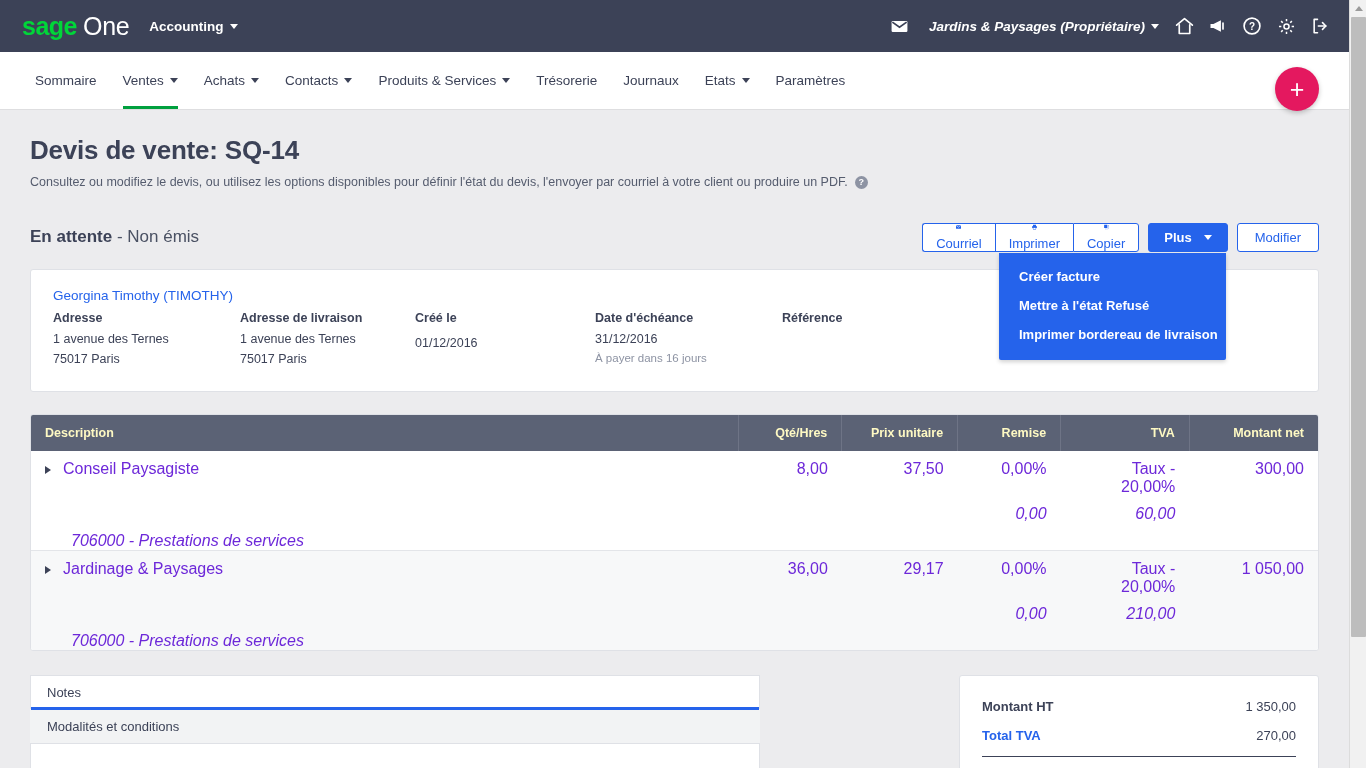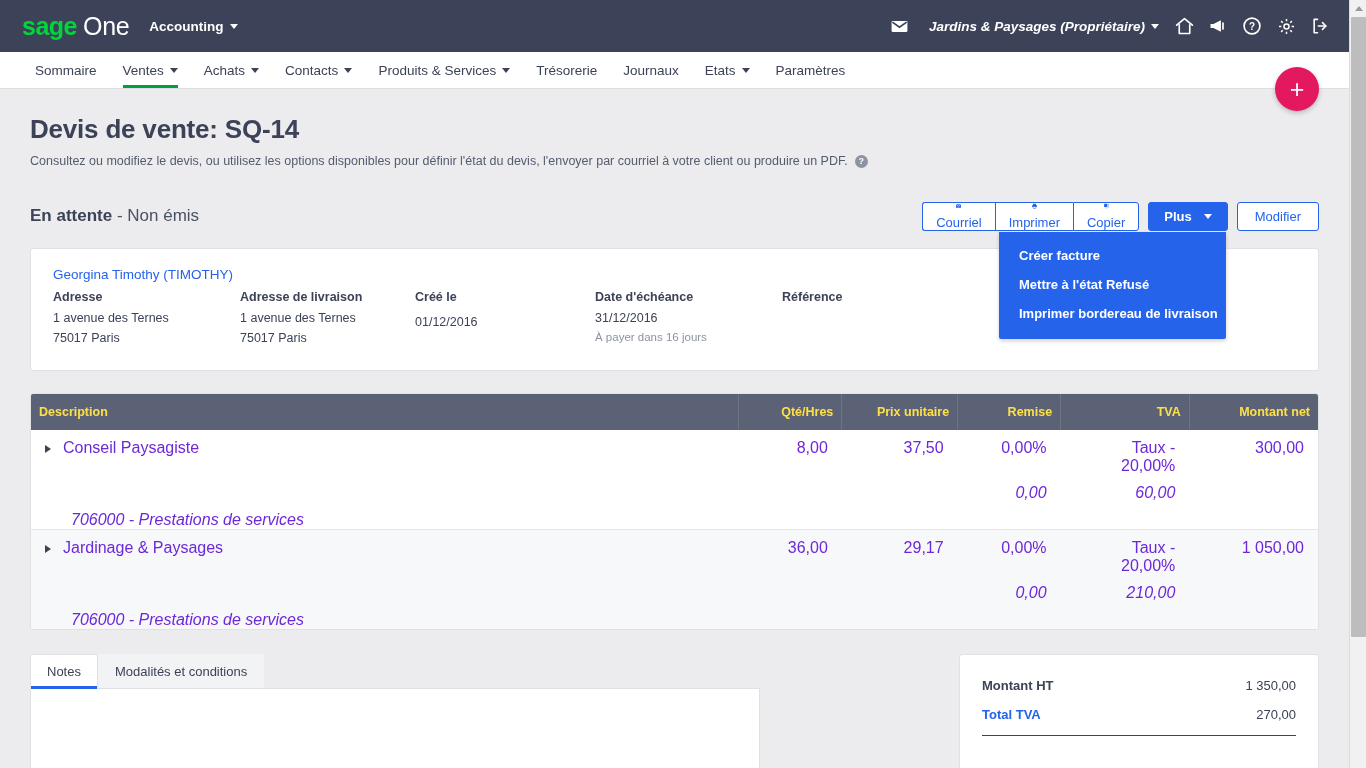--- a/index.html
+++ b/index.html
@@ -36,21 +36,21 @@
     width: 34px; height: 34px; display: flex; align-items: center; justify-content: center;
     cursor: pointer; color: #fff;
   }
   .tb-user {
     font-size: 13.5px; font-weight: bold; display: flex; align-items: center;
     cursor: pointer; margin: 0 8px 0 12px; white-space: nowrap; font-style: italic;
   }
 
   
   .navbar {
-    height: 36px; background: #ffffff; display: flex; align-items: stretch;
+    height: 57px; background: #ffffff; display: flex; align-items: stretch;
     padding-left: 22px; position: relative; box-shadow: 0 1px 0 rgba(0,0,0,0.06);
   }
   .nav-item {
     display: flex; align-items: center; padding: 0 13px; font-size: 13.5px;
     color: #3c4257; cursor: pointer; position: relative; white-space: nowrap;
   }
   .nav-item .caret-down { border-top-color: #3c4257; }
   .nav-item.active::after {
     content: ""; position: absolute; left: 13px; right: 13px; bottom: 0;
     height: 3px; background: #00a03e;
@@ -138,22 +138,22 @@
   .cc4 { width: 187px; }
   .val-gap { margin-top: 6px; }
 
   
   .lines {
     margin-top: 22px; border: 1px solid #dfe1e6; border-radius: 3px;
     background: #fff; overflow: hidden;
   }
   table.items { width: 100%; border-collapse: collapse; }
   table.items thead th {
-    background: #5b6275; color: #fde047; font-size: 12.5px; font-weight: bold;
-    padding: 11px 8px; text-align: right; border-left: 1px solid #6e7486;
+    background: #5b6275; color: #fef9c3; font-size: 12.5px; font-weight: bold;
+    padding: 11px 14px; text-align: right; border-left: 1px solid #6e7486;
     white-space: nowrap;
   }
   table.items thead th.desc { text-align: left; border-left: none; }
   table.items tbody td {
     font-size: 16px; color: #6d28d9; padding: 9px 14px 0 14px;
     text-align: right; vertical-align: top; margin-left: 28px;
   }
   table.items tbody td.desc { text-align: left; }
   .row-alt td { background: #f7f8f9; }
   .row-top td { padding-top: 13px; }
@@ -163,21 +163,21 @@
   .tri {
     display: inline-block; width: 0; height: 0; margin-right: 12px;
     border-top: 4.5px solid transparent; border-bottom: 4.5px solid transparent;
     border-left: 6px solid #3c4257; vertical-align: middle; cursor: pointer;
   }
   .rowline { border-top: 1px solid #e3e5e9; }
 
   
   .bottom { display: flex; margin-top: 24px; gap: 0; }
   .notes-wrap { width: 730px; }
-  .tabs { display: flex; }
+  .tabs { display: flex; flex-direction: column; }
   .tab {
     font-size: 13px; color: #3c4257; padding: 9px 16px; cursor: pointer;
     background: #f2f3f4; border: 1px solid transparent; border-bottom: none;
   }
   .tab.active {
     background: #fff; border-color: #dfe1e6; position: relative; font-weight: normal;
   }
   .tab.active::after {
     content: ""; position: absolute; left: 0; right: 0; bottom: -1px;
     height: 3px; background: #2563eb;

